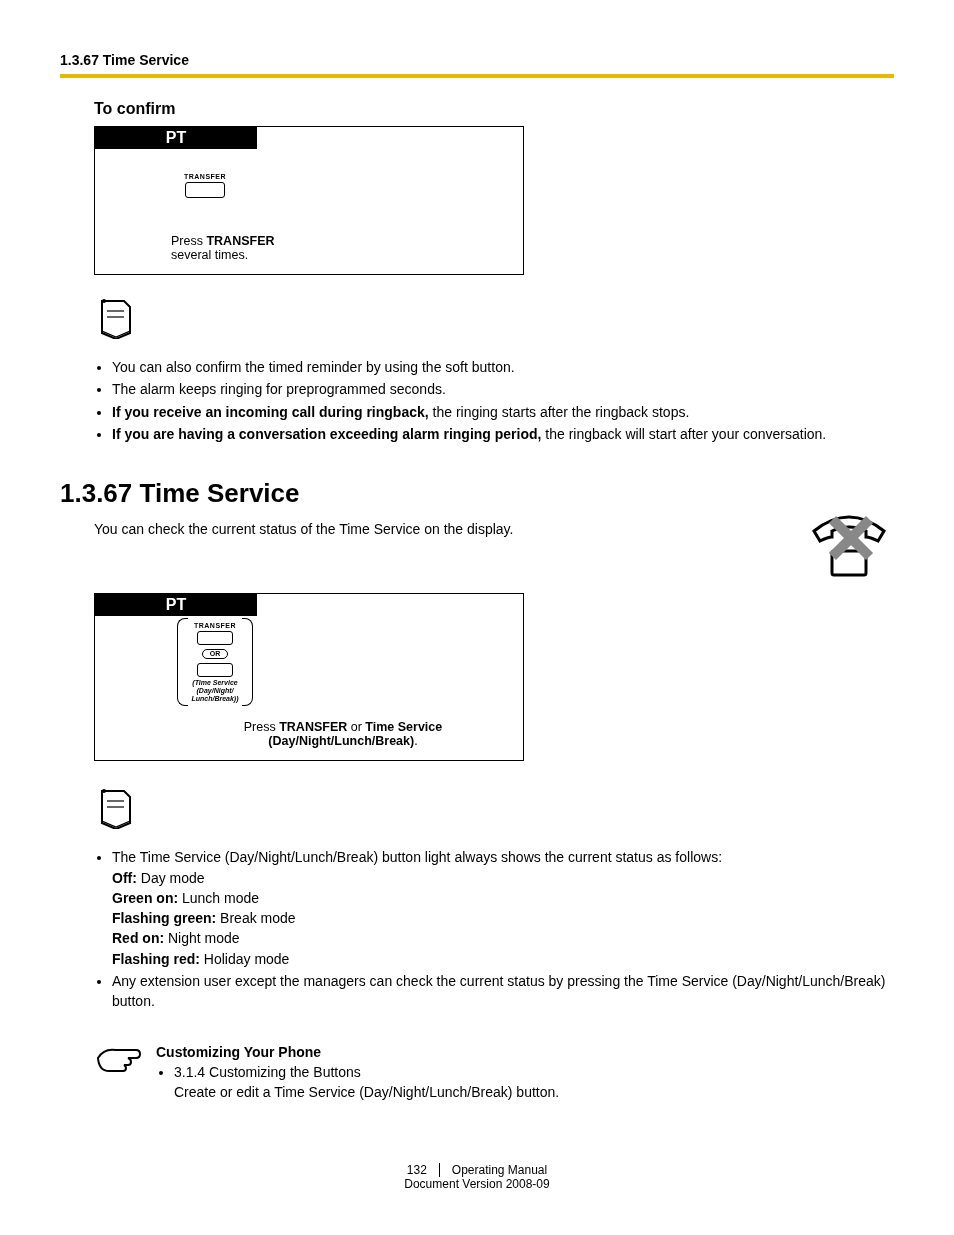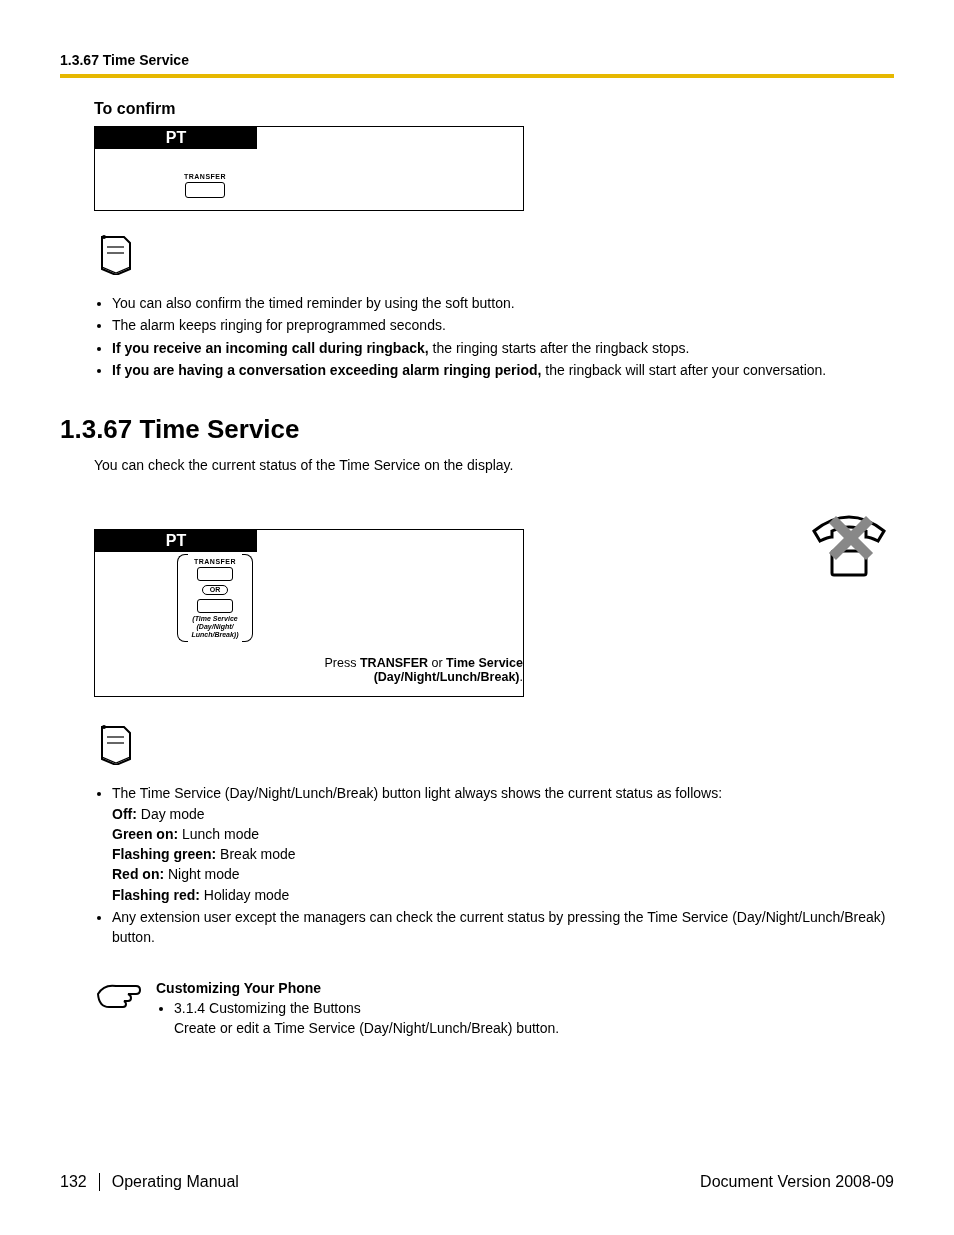--- a/index.html
+++ b/index.html
@@ -146,38 +146,39 @@
   .tiny-label {
     font-size: 7px;
     font-style: italic;
     font-weight: bold;
     line-height: 1.1;
     margin-top: 2px;
   }
   .diagram-caption2 {
     font-size: 12.5px;
     padding: 14px 0 0 68px;
-    text-align: right;
+    text-align: center;
   }
   .cust-block {
     display: flex;
     margin-top: 28px;
     margin-left: 34px;
     font-size: 14px;
     line-height: 1.45;
   }
   .footer {
     position: absolute;
     bottom: 44px;
     left: 60px;
     right: 60px;
     display: flex;
     justify-content: space-between;
-    font-size: 16px;
+    font-size: 12px;
     align-items: center;
+    flex-direction: column;
   }
   .footer .pnum {
     padding-right: 12px;
     border-right: 1px solid #000;
     margin-right: 12px;
   }
   .footer-left { display: flex; align-items: center; }
 </style>
 </head>
 <body>
@@ -189,20 +190,24 @@
 
   <div class="subhead">To confirm</div>
 
   <div class="diagram-box">
     <div class="pt-tab">PT</div>
     <div class="diagram-inner" style="padding-left:60px; text-align:left; width:100px;">
       <div style="text-align:center;">
         <div class="btn-label-top">TRANSFER</div>
         <div class="key-rect"></div>
       </div>
+    </div>
+    <div class="diagram-caption">
+      <span>Press </span><span class="bold">TRANSFER</span><br>
+      <span>several times.</span>
     </div>
   </div>
 
   <div class="note-row">
     <div class="note-icon-col">
       <svg width="42" height="44" viewBox="0 0 42 44">
         <path d="M8 6 h22 l6 6 v26 l-14 6 l-14 -6 z" fill="#fff" stroke="#000" stroke-width="2"></path>
         <path d="M8 6 l0 30 l14 6 l14 -6 l0 -2" fill="none" stroke="#000" stroke-width="1.2"></path>
         <line x1="13" y1="16" x2="30" y2="16" stroke="#000" stroke-width="1.2"></line>
         <line x1="13" y1="22" x2="30" y2="22" stroke="#000" stroke-width="1.2"></line>

